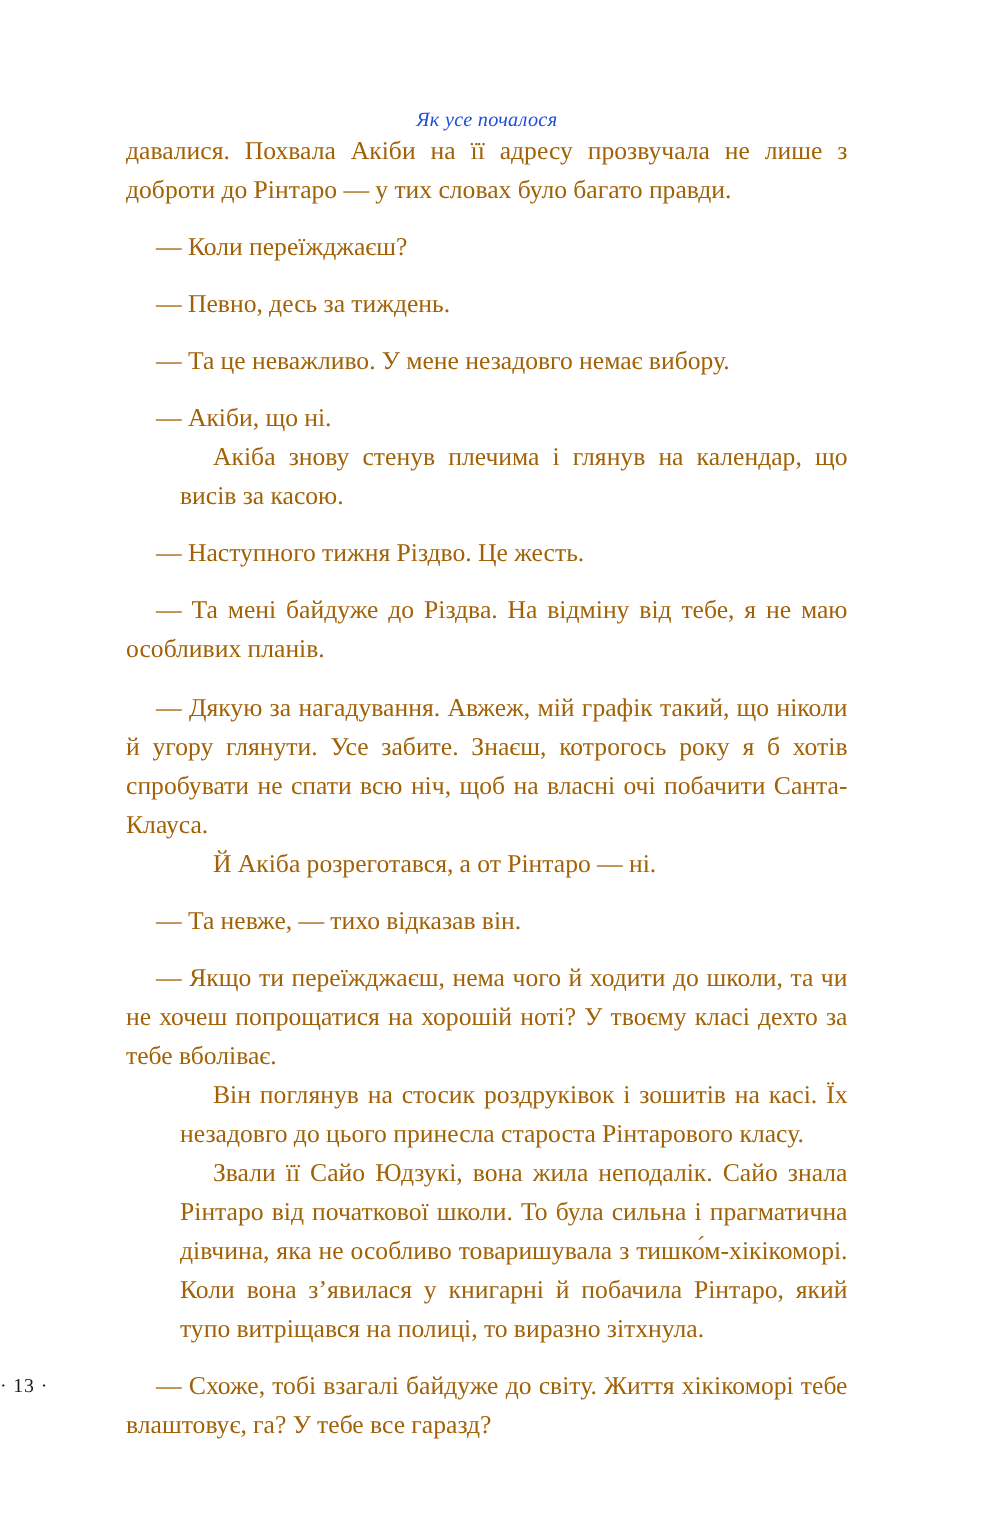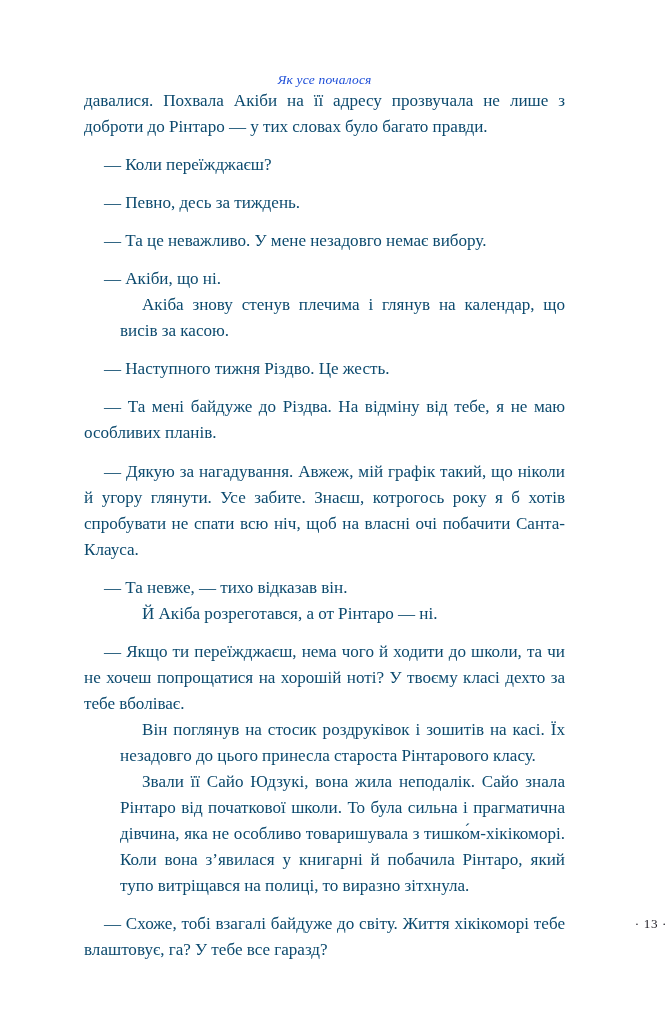--- a/index.html
+++ b/index.html
@@ -45,21 +45,21 @@
     width: 481px;
   }
 
   .para {
     margin: 0;
     font-size: 17.1px;
     line-height: 26.05px;
     text-align: justify;
     text-justify: inter-word;
     hyphens: manual;
-    color: #0c4a6e;
+    color: #a16207;
     word-spacing: -0.1px;
   }
 
   
   .para.cont {
     text-indent: 0;
   }
 
   
   .para.narrative {
@@ -77,21 +77,21 @@
   .para:last-child {
     margin-bottom: 0;
   }
 
   
   .folio {
     position: absolute;
     top: 916px;
     left: 0;
     width: 667px;
-    text-align: right;
+    text-align: left;
     font-size: 13.2px;
     color: #1b1820;
     letter-spacing: 0.6px;
   }
 </style>
 </head>
 <body>
 
 <div class="page">
 
@@ -100,22 +100,22 @@
   <div class="text-block">
       <p class="para cont">давалися. Похвала Акіби на її адресу прозвучала не лише з доброти до Рінтаро — у тих словах було багато правди.</p>
       <p class="para dialogue">— Коли переїжджаєш?</p>
       <p class="para dialogue">— Певно, десь за тиждень.</p>
       <p class="para dialogue">— Та це неважливо. У мене незадовго немає вибору.</p>
       <p class="para dialogue">— Акіби, що ні.</p>
       <p class="para narrative">Акіба знову стенув плечима і глянув на календар, що висів за касою.</p>
       <p class="para dialogue">— Наступного тижня Різдво. Це жесть.</p>
       <p class="para dialogue">— Та мені байдуже до Різдва. На відміну від тебе, я не маю особливих планів.</p>
       <p class="para dialogue">— Дякую за нагадування. Авжеж, мій графік такий, що ніколи й угору глянути. Усе забите. Знаєш, котрогось року я б хотів спробувати не спати всю ніч, щоб на власні очі побачити Санта-Клауса.</p>
+      <p class="para narrative">Й Акіба розреготався, а от Рінтаро — ні.</p>
       <p class="para dialogue">— Та невже, — тихо відказав він.</p>
-      <p class="para narrative">Й Акіба розреготався, а от Рінтаро — ні.</p>
       <p class="para dialogue">— Якщо ти переїжджаєш, нема чого й ходити до школи, та чи не хочеш попрощатися на хорошій ноті? У твоєму класі дехто за тебе вболіває.</p>
       <p class="para narrative">Він поглянув на стосик роздруківок і зошитів на касі. Їх незадовго до цього принесла староста Рінтарового класу.</p>
       <p class="para narrative">Звали її Сайо Юдзукі, вона жила неподалік. Сайо знала Рінтаро від початкової школи. То була сильна і прагматична дівчина, яка не особливо товаришувала з тишко́м-хікікоморі. Коли вона з’явилася у книгарні й побачила Рінтаро, який тупо витріщався на полиці, то виразно зітхнула.</p>
       <p class="para dialogue">— Схоже, тобі взагалі байдуже до світу. Життя хікікоморі тебе влаштовує, га? У тебе все гаразд?</p>
     </div>
 
   <div class="folio">· 13 ·</div>
 
 </div>
 

